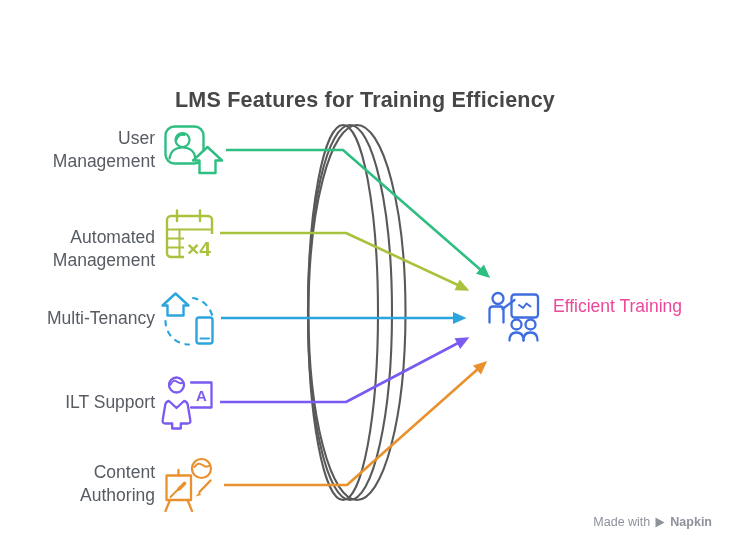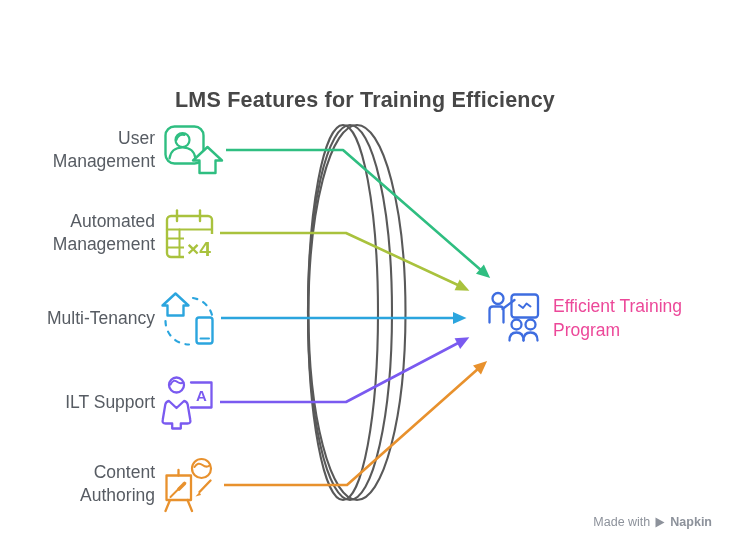--- a/index.html
+++ b/index.html
@@ -34,38 +34,37 @@
 <body>
 
 <div class="stage">
 
   <div class="title">LMS Features for Training Efficiency</div>
 
   <div class="feature-label" style="top:127px">
     <div>User</div>
     <div>Management</div>
   </div>
-  <div class="feature-label" style="top:210px">
+  <div class="feature-label" style="top:226px">
     <div>Automated</div>
     <div>Management</div>
   </div>
   <div class="feature-label" style="top:391px">
     <div>ILT Support</div>
   </div>
   <div class="feature-label" style="top:307px">
     <div>Multi-Tenancy</div>
   </div>
   <div class="feature-label" style="top:461px">
     <div>Content</div>
     <div>Authoring</div>
   </div>
 
   <div class="outcome-label" style="top:294px">
     <div>Efficient Training</div>
-    <div>Program</div>
   </div>
 
   <svg class="diagram-svg" width="730" height="558" viewBox="0 0 730 558">
 
     <g fill="none" stroke-width="2.1">
       <ellipse cx="343" cy="312.5" rx="35" ry="187.5" stroke="#595959"></ellipse>
       <ellipse cx="350" cy="312.5" rx="42" ry="187.5" stroke="#595959"></ellipse>
       <ellipse cx="357" cy="312.5" rx="48.5" ry="187.5" stroke="#595959"></ellipse>
     </g>
 

